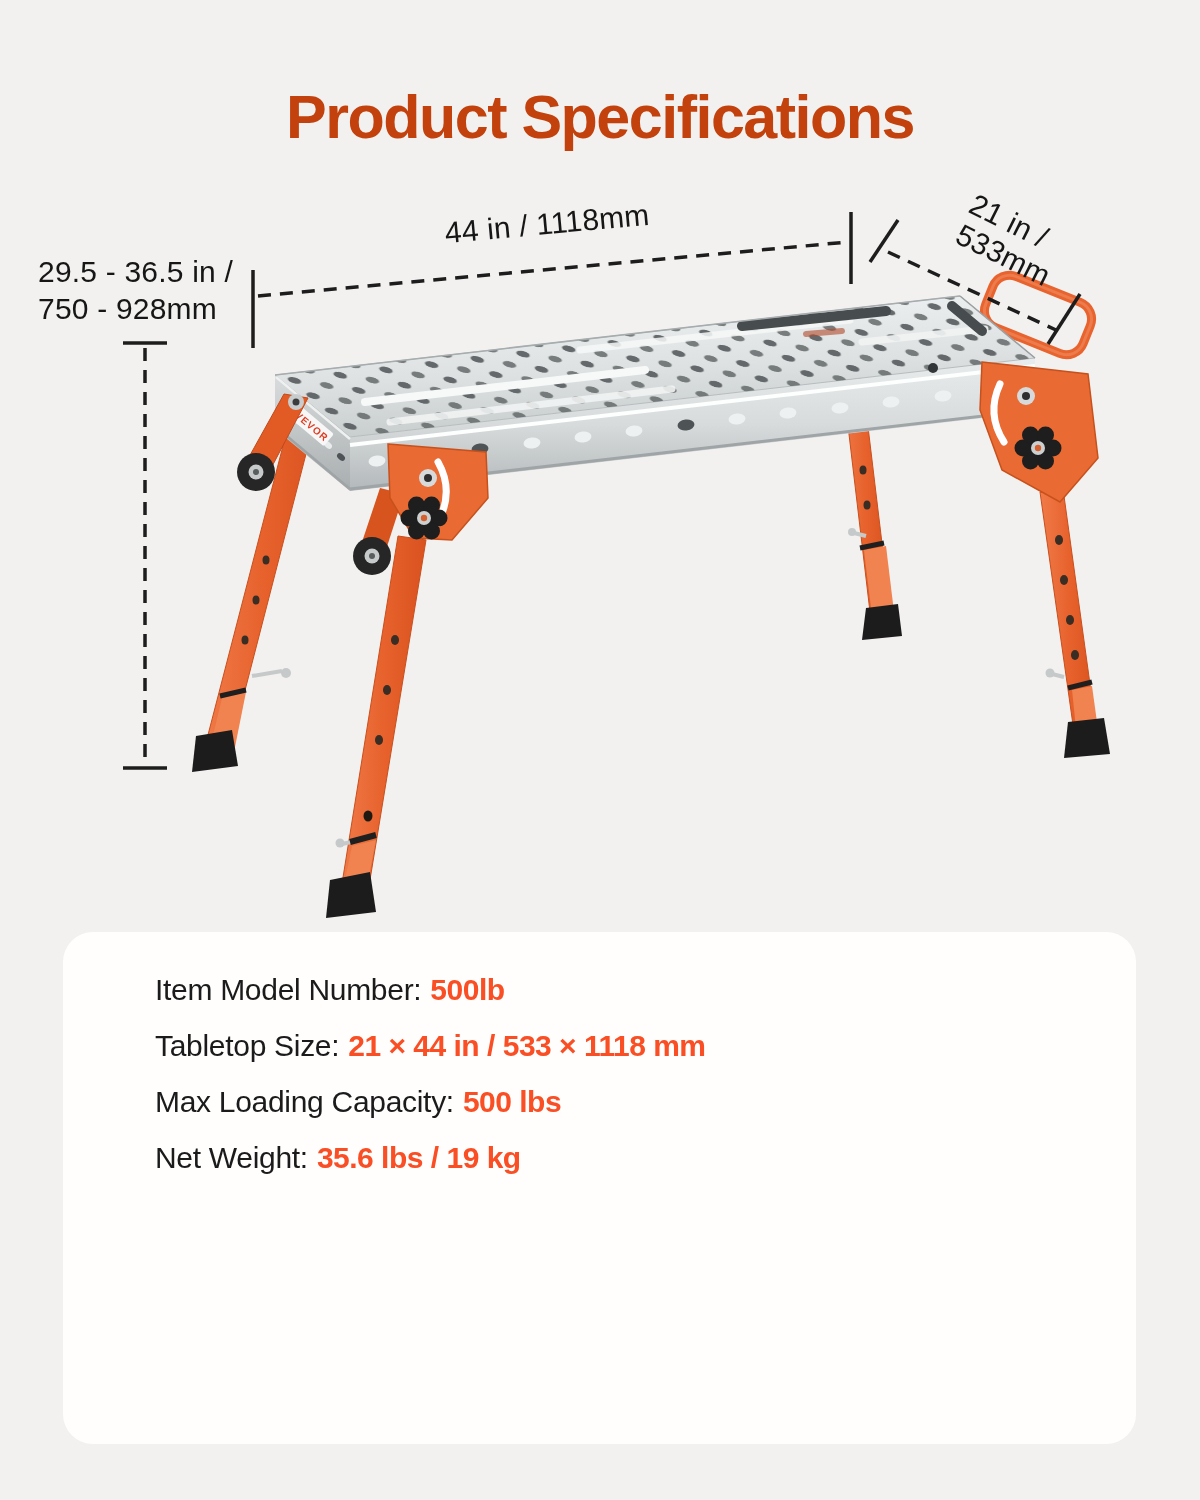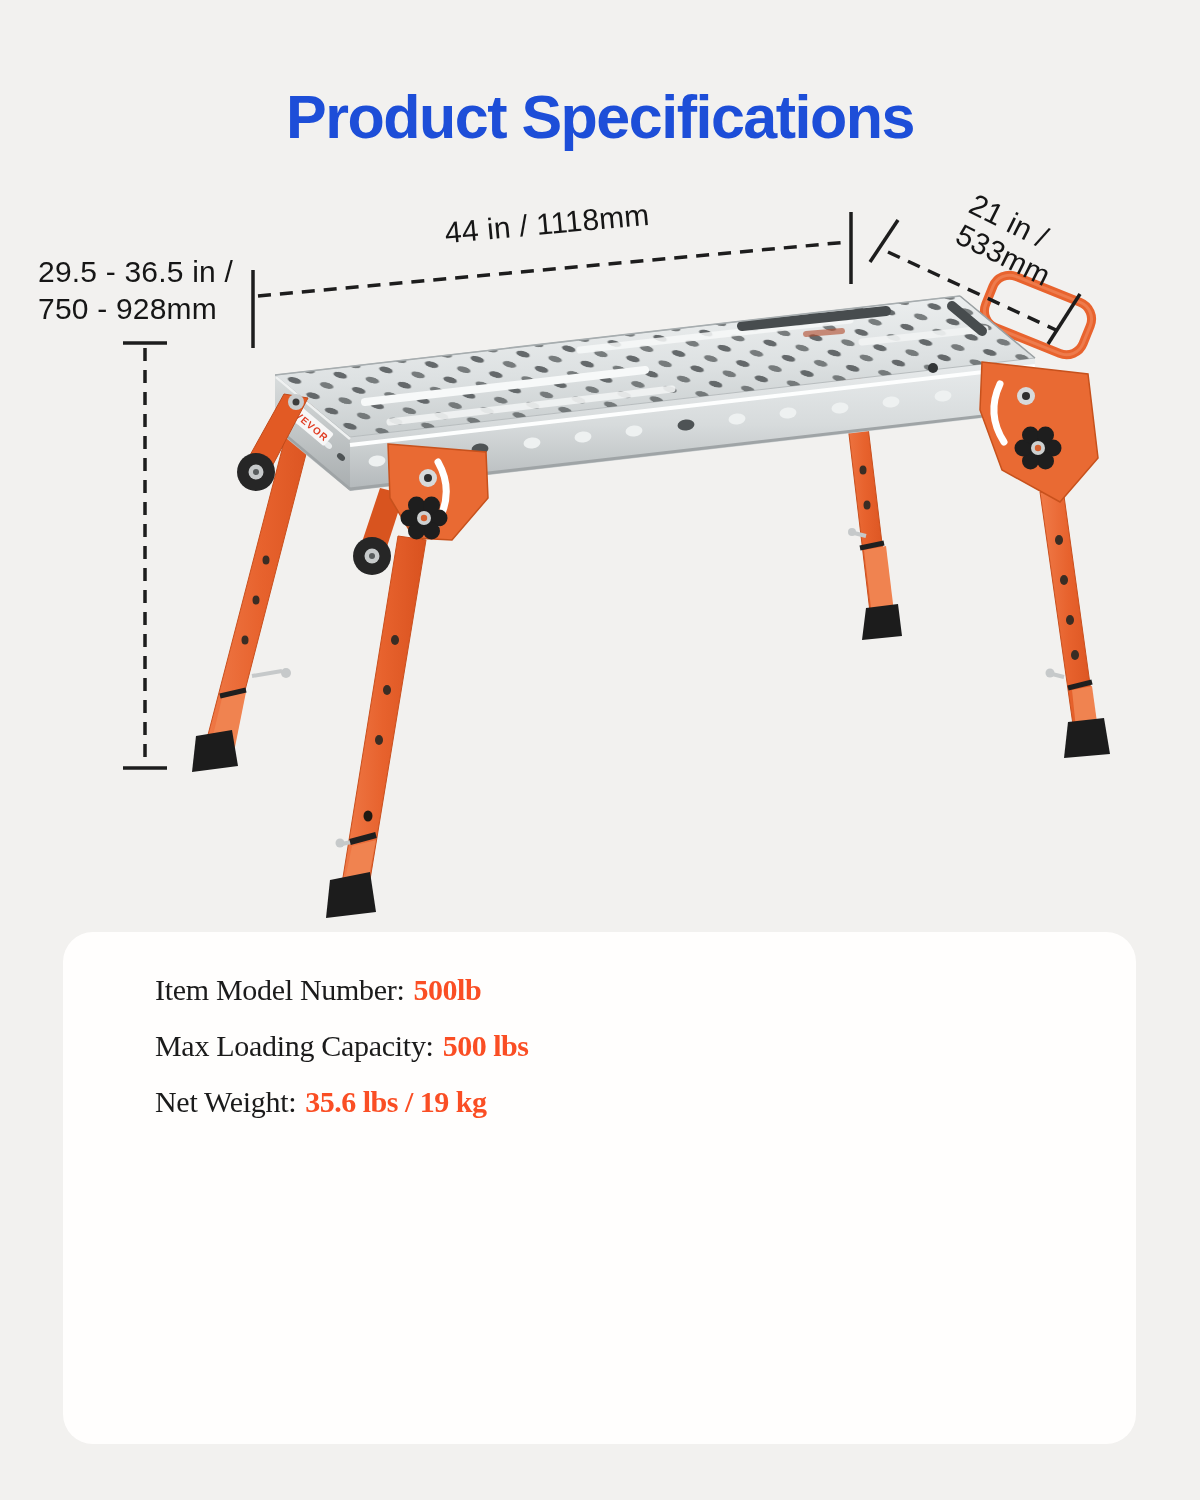--- a/index.html
+++ b/index.html
@@ -4,30 +4,30 @@
 <style>
   html,body{margin:0;padding:0;}
   body{
     width:1200px;height:1500px;position:relative;overflow:hidden;
     background:#f2f1ef;
     font-family:"Liberation Sans","DejaVu Sans",sans-serif;
   }
   .title{
     position:absolute;left:0;top:72px;width:1200px;height:90px;
     text-align:center;font-size:61px;font-weight:700;letter-spacing:-1.5px;
-    color:#1d4ed8;line-height:90px;
+    color:#c2410c;line-height:90px;
   }
   .bench-svg{position:absolute;left:0;top:150px;width:1200px;height:800px;}
   .spec-panel{
     position:absolute;left:63px;top:932px;width:1073px;height:512px;
     background:#fffefd;border-radius:30px;
   }
   .spec-rows{position:absolute;left:92px;top:30px;right:30px;}
   .spec-row{height:56px;line-height:56px;font-size:30px;letter-spacing:-0.3px;
-    color:#1b1b1b;white-space:nowrap;font-family:Liberation Serif, serif;}
+    color:#1b1b1b;white-space:nowrap;}
   .spec-row .v{color:#fa4e24;font-weight:700;margin-left:9px;letter-spacing:-0.5px;}
   .dim-text{fill:#161616;font-size:30px;letter-spacing:0.2px;}
   .dashline{stroke:#1d1d1d;stroke-width:3.5;stroke-dasharray:13 9;fill:none;}
   .tick{stroke:#1d1d1d;stroke-width:3.5;fill:none;stroke-linecap:butt;}
 </style>
 </head>
 <body>
 
 <div class="title">Product Specifications</div>
 
@@ -228,19 +228,22 @@
     <line class="tick" x1="123" y1="768" x2="167" y2="768"></line>
   </g>
 </svg>
 
 <div class="spec-panel">
   <div class="spec-rows">
     <div class="spec-row">
       <span>Item Model Number:</span><span class="v">500lb</span>
     </div>
     <div class="spec-row">
+      <span>Tabletop Size:</span><span class="v">21 × 44 in / 533 × 1118 mm</span>
+    </div>
+    <div class="spec-row">
       <span>Max Loading Capacity:</span><span class="v">500 lbs</span>
     </div>
     <div class="spec-row">
       <span>Net Weight:</span><span class="v">35.6 lbs / 19 kg</span>
     </div>
   </div>
 </div>
 
 </body></html>

